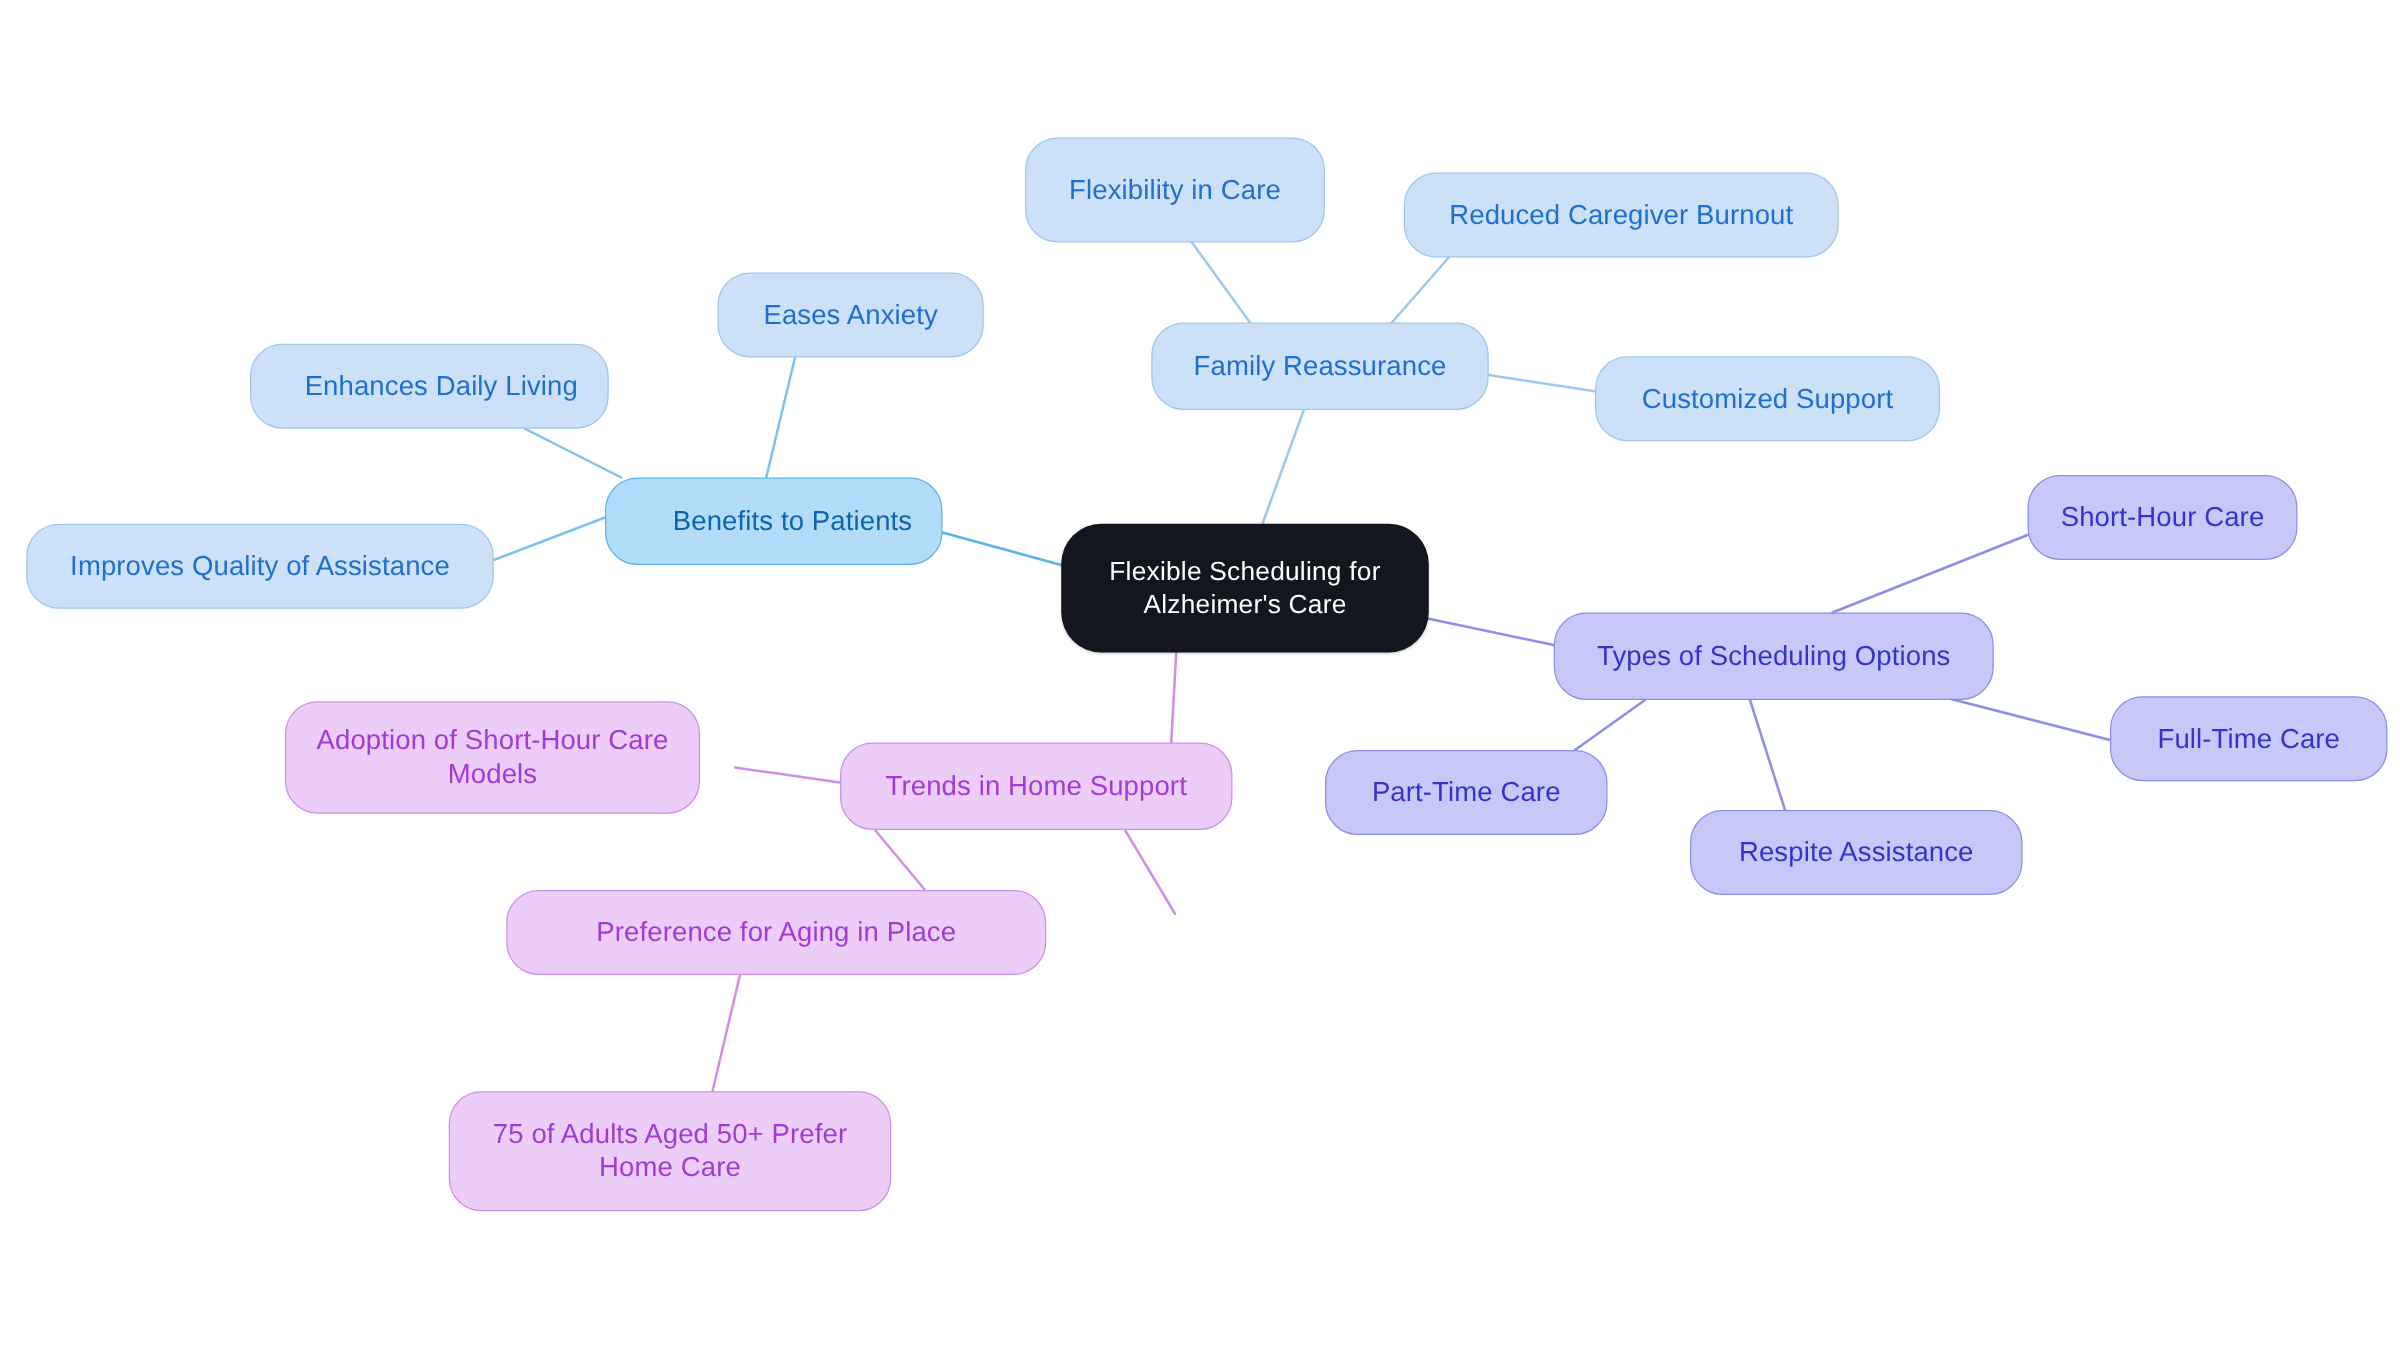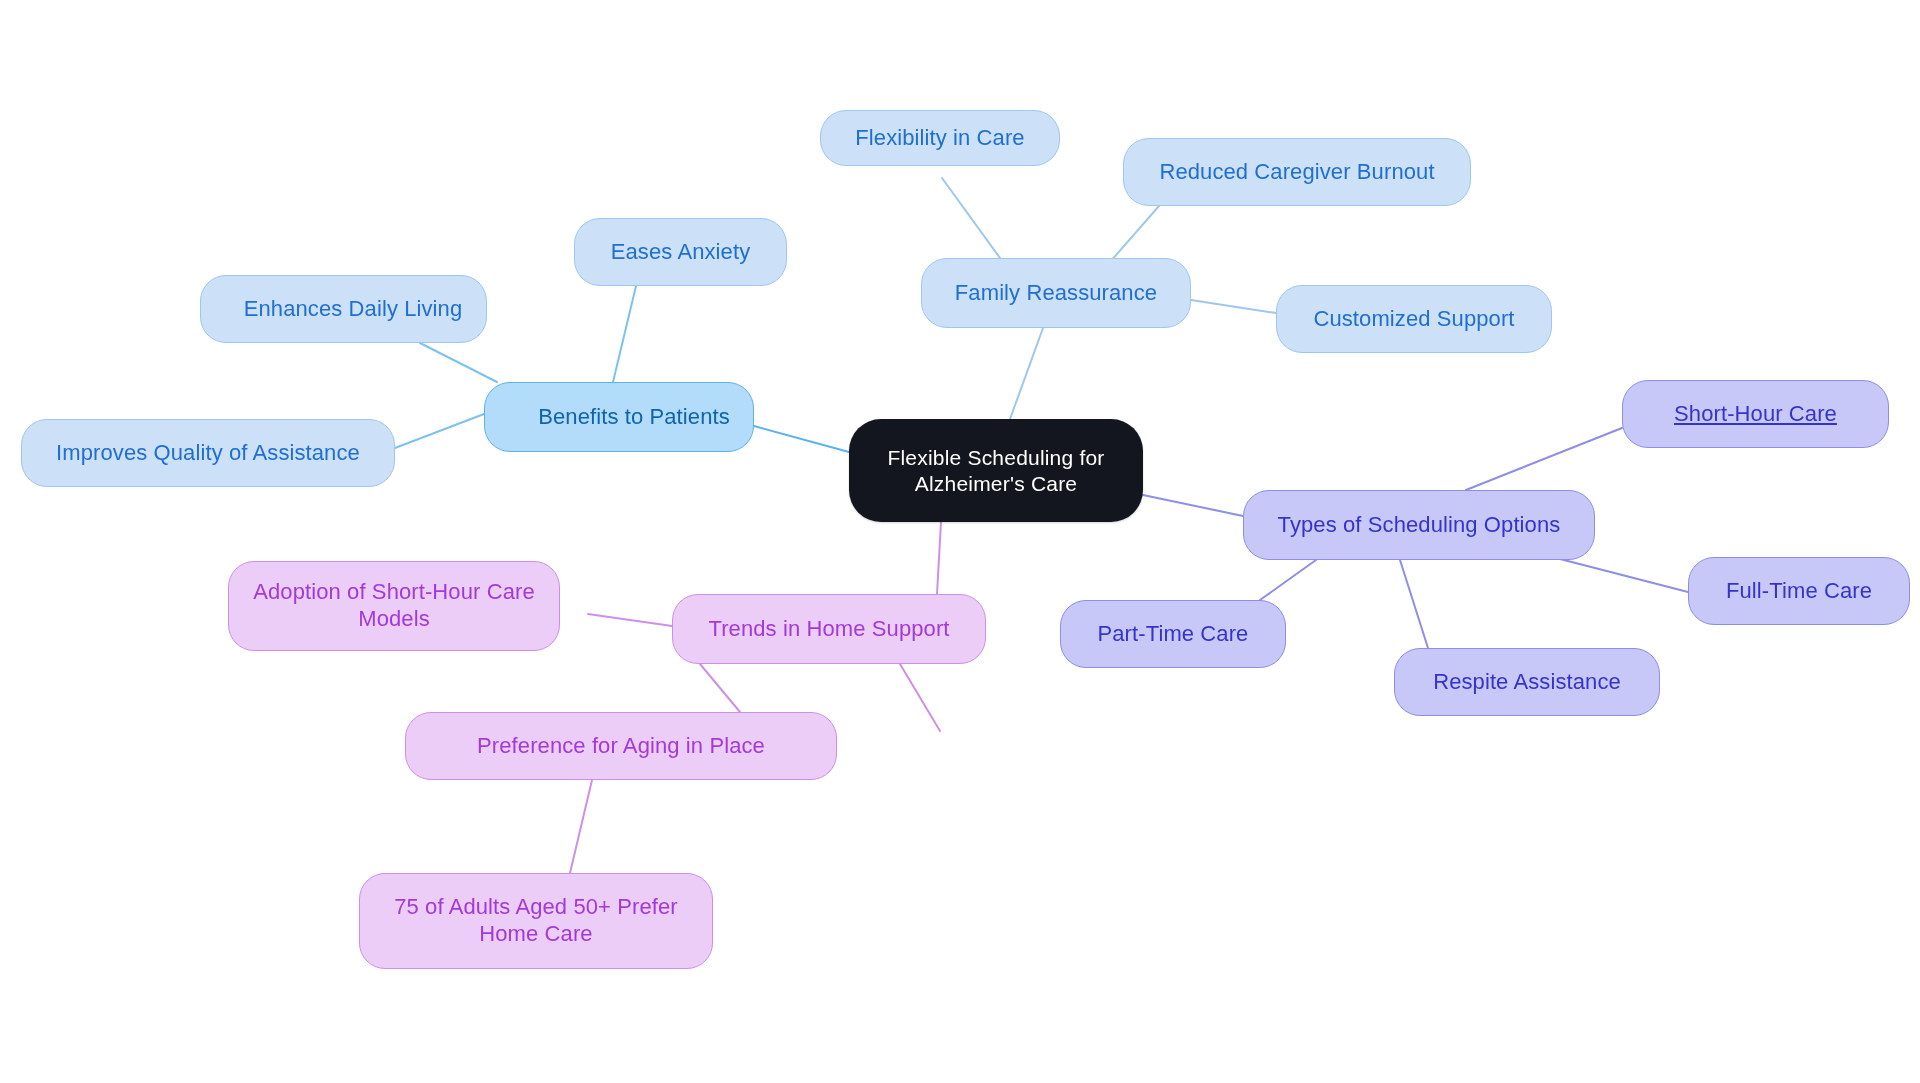--- a/index.html
+++ b/index.html
@@ -102,27 +102,27 @@
       <line x1="940" y1="731" x2="900" y2="664" stroke="#cf8fe8" stroke-width="2" stroke-linecap="round"></line>
       <line x1="570" y1="873" x2="592" y2="780" stroke="#cf8fe8" stroke-width="2" stroke-linecap="round"></line>
     </svg>
 <div class="node root" style="left: 849px; top: 419px; width: 294px; height: 103px;">Flexible Scheduling for
 Alzheimer's Care</div>
     <div class="node branch-blue" style="left: 484px; top: 382px; width: 270px; height: 70px;">Benefits to Patients</div>
     <div class="node leaf-lightblue" style="left: 21px; top: 419px; width: 374px; height: 68px;">Improves Quality of Assistance</div>
     <div class="node leaf-lightblue" style="left: 200px; top: 275px; width: 287px; height: 68px; padding-left: 31px;">Enhances Daily Living</div>
     <div class="node leaf-lightblue" style="left: 574px; top: 218px; width: 213px; height: 68px;">Eases Anxiety</div>
     <div class="node leaf-lightblue" style="left: 921px; top: 258px; width: 270px; height: 70px;">Family Reassurance</div>
-    <div class="node leaf-lightblue" style="left: 820px; top: 110px; width: 240px; height: 56px;">Flexibility in Care</div>
+    <div class="node leaf-lightblue" style="left: 820px; top: 110px; width: 240px; height: 84px;">Flexibility in Care</div>
     <div class="node leaf-lightblue" style="left: 1123px; top: 138px; width: 348px; height: 68px;">Reduced Caregiver Burnout</div>
     <div class="node leaf-lightblue" style="left: 1276px; top: 285px; width: 276px; height: 68px;">Customized Support</div>
     <div class="node branch-lavender" style="left: 1243px; top: 490px; width: 352px; height: 70px;">Types of Scheduling Options</div>
-    <div class="node branch-lavender" style="left: 1622px; top: 380px; width: 267px; height: 68px; text-decoration: underline;">Short-Hour Care</div>
+    <div class="node branch-lavender" style="left: 1622px; top: 380px; width: 216px; height: 68px;">Short-Hour Care</div>
     <div class="node branch-lavender" style="left: 1688px; top: 557px; width: 222px; height: 68px;">Full-Time Care</div>
     <div class="node branch-lavender" style="left: 1060px; top: 600px; width: 226px; height: 68px;">Part-Time Care</div>
-    <div class="node branch-lavender" style="left: 1352px; top: 648px; width: 266px; height: 68px; margin-left: 42px;">Respite Assistance</div>
+    <div class="node branch-lavender" style="left: 1352px; top: 648px; width: 266px; height: 68px;">Respite Assistance</div>
     <div class="node branch-pink" style="left: 672px; top: 594px; width: 314px; height: 70px;">Trends in Home Support</div>
     <div class="node branch-pink" style="left: 228px; top: 561px; width: 332px; height: 90px;">Adoption of Short-Hour Care
 Models</div>
     <div class="node branch-pink" style="left: 405px; top: 712px; width: 432px; height: 68px;">Preference for Aging in Place</div>
     <div class="node branch-pink" style="left: 359px; top: 873px; width: 354px; height: 96px;">75 of Adults Aged 50+ Prefer
 Home Care</div>
   </div>
 
 </body></html>

